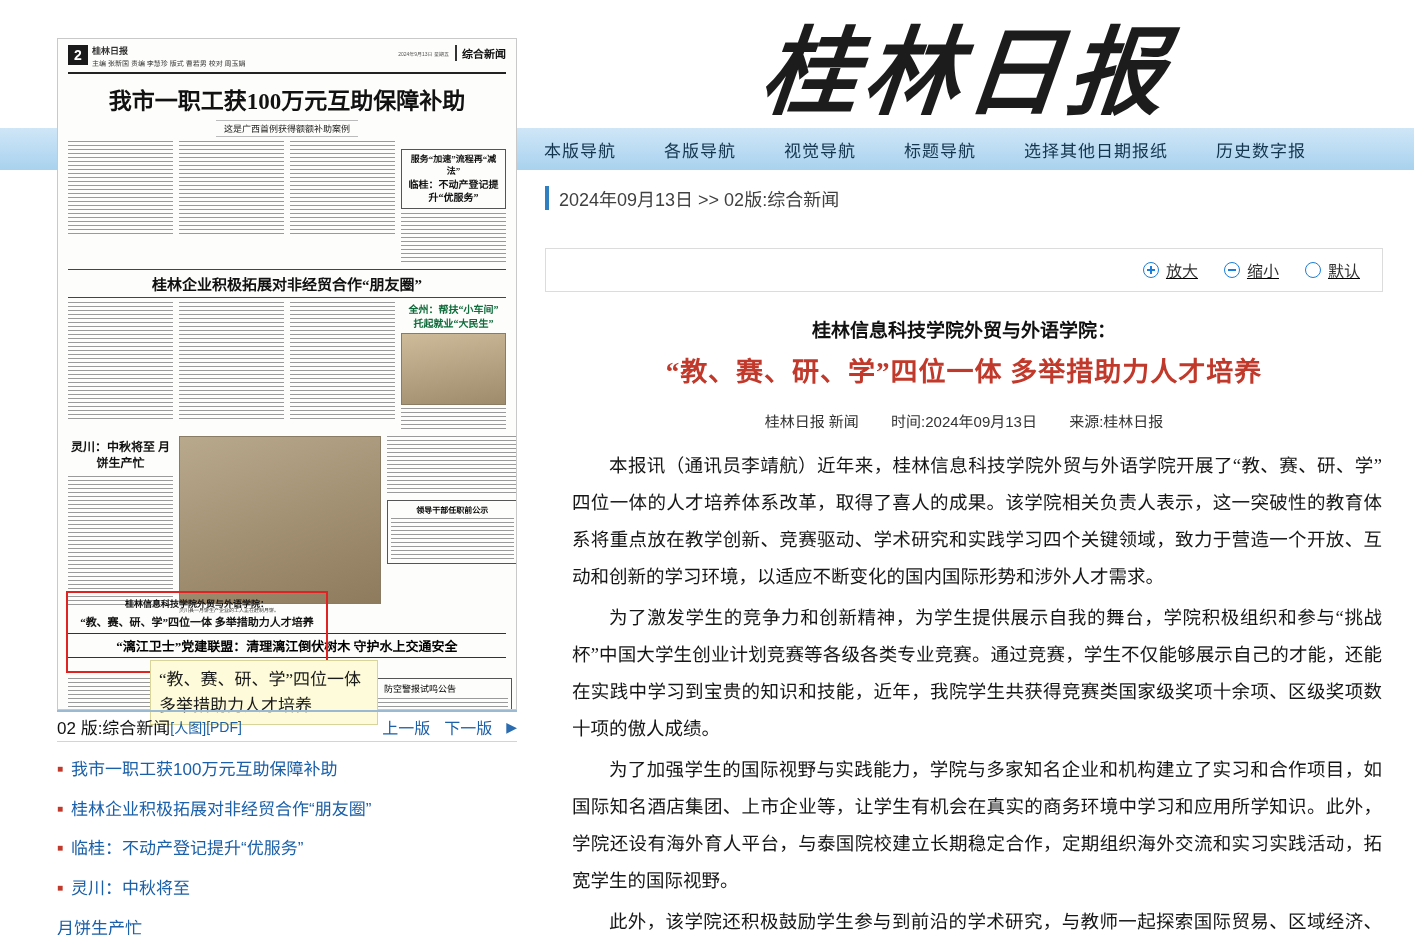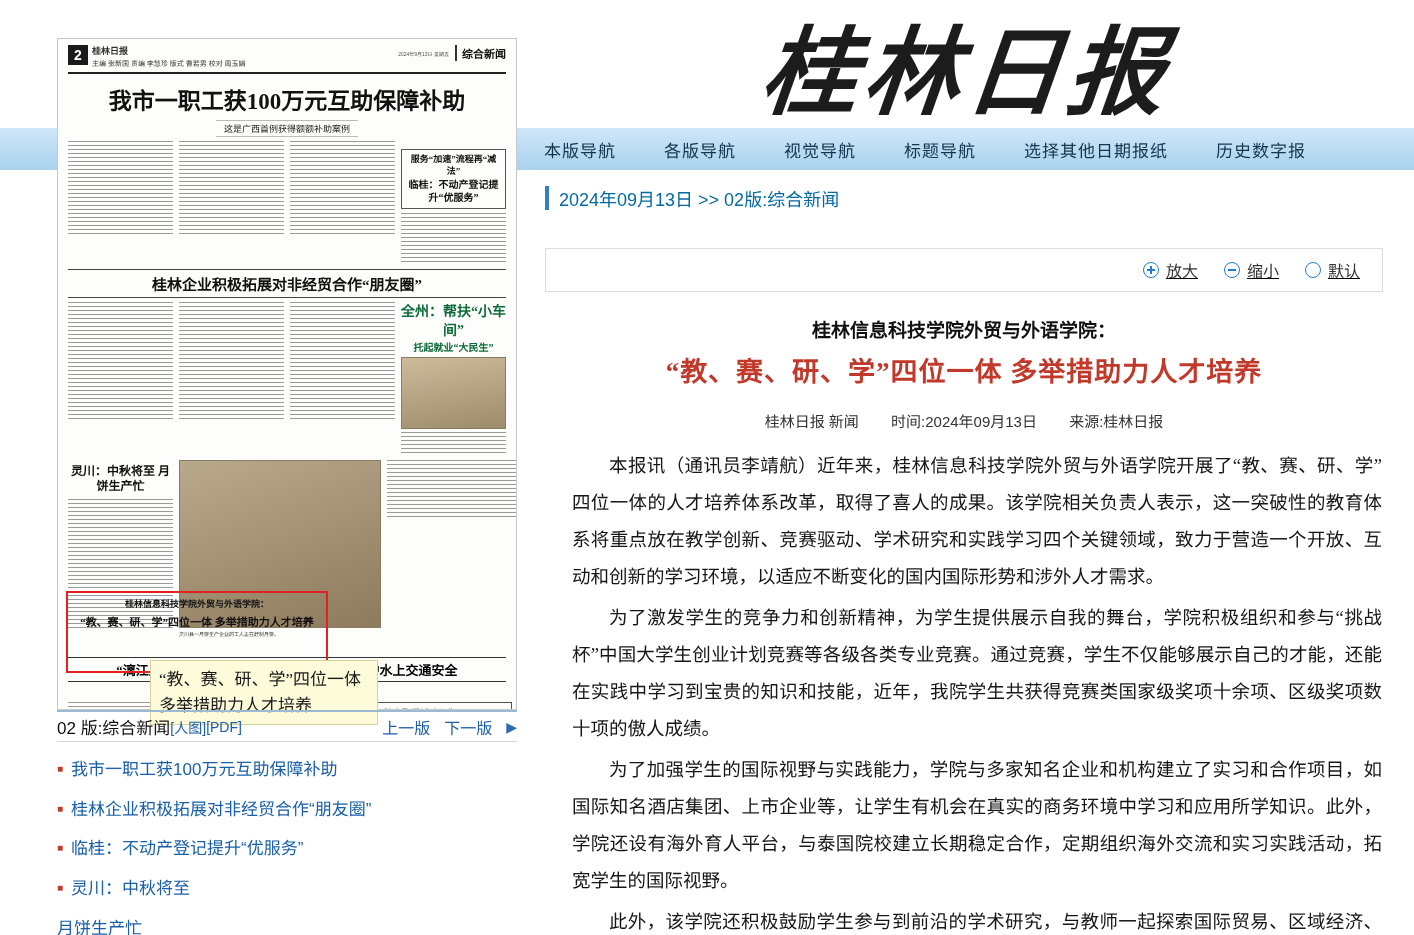--- a/index.html
+++ b/index.html
@@ -107,21 +107,21 @@
   .art-item { display: flex; align-items: flex-start; margin-bottom: 15px; }
   .art-bullet { color: #c0392b; font-size: 10px; line-height: 22px; margin-right: 8px; }
   .art-link { color: #1a5fa8; font-size: 17px; line-height: 1.45; cursor: pointer; }
   .art-link.plain { color: #1a5fa8; }
 
   
   .breadcrumb {
     position: absolute; left: 545px; top: 185px; display: flex; align-items: center;
   }
   .bc-bar { width: 4px; height: 24px; background: #2f7fc1; margin-right: 10px; }
-  .bc-text { font-size: 18px; color: #0369a1; }
+  .bc-text { font-size: 18px; color: #404040; }
 
   .zoombar {
     position: absolute; left: 545px; top: 248px; width: 838px; height: 44px;
     border: 1px solid #dcdcdc; background: #fff;
     display: flex; align-items: center; justify-content: flex-end; padding-right: 22px; gap: 26px; text-decoration: underline;
   }
   .zoom-btn { display: flex; align-items: center; gap: 7px; font-size: 16px; color: #333; cursor: pointer; }
   .circ { width: 16px; height: 16px; border-radius: 50%; border: 1.6px solid #1c7ed6; position: relative; display:inline-block;}
   .circ.plus::before, .circ.plus::after, .circ.minus::before {
     content:""; position: absolute; background: #1c7ed6;
@@ -223,39 +223,43 @@
         <div class="pp-col">
           <div class="fake-lines" style="height:120px;"></div>
         </div>
         <div class="pp-col">
           <div class="fake-lines" style="height:120px;"></div>
         </div>
         <div class="pp-col">
           <div class="fake-lines" style="height:120px;"></div>
         </div>
         <div class="pp-col">
-          <div class="pp-h3" style="font-size:14px;margin:1px 0;color:#0e6b3a;">全州：帮扶“小车间”</div>
+          <div class="pp-h3" style="font-size:10px;margin:1px 0;color:#0e6b3a;">全州：帮扶“小车间”</div>
           <div class="pp-h3" style="font-size:10px;margin:1px 0;color:#0e6b3a;">托起就业“大民生”</div>
           <div class="pp-photo2" style="height:72px;margin-top:3px;"></div>
           <div class="fake-lines" style="height:24px;margin-top:3px;"></div>
         </div>
       </div>
 
       <div class="pp-cols" style="margin-top:4px;">
         <div class="pp-col" style="flex:0 0 24%;">
           <div class="pp-h3" style="font-size:12px;">灵川：中秋将至
 月饼生产忙</div>
           <div class="fake-lines" style="height:130px;margin-top:4px;"></div>
         </div>
         <div class="pp-col" style="flex:0 0 46%;">
           <div class="pp-photo" style="height:168px;"></div>
           <div style="font-size:5px;color:#333;margin-top:2px;">灵川县一月饼生产企业的工人正在赶制月饼。</div>
         </div>
         <div class="pp-col" style="flex:0 0 30%;">
           <div class="fake-lines" style="height:60px;"></div>
+          <div class="pp-box" style="margin-top:4px;">
+            <div style="font-size:8px;text-align:center;font-weight:bold;">领导干部任职前公示</div>
+            <div class="fake-lines" style="height:42px;margin-top:3px;"></div>
+          </div>
         </div>
       </div>
 
       <div class="pp-bottomline">“漓江卫士”党建联盟：清理漓江倒伏树木 守护水上交通安全</div>
 
       <div class="pp-cols">
         <div class="pp-col" style="flex:0 0 58%;">
           <div class="fake-lines" style="height:70px;"></div>
         </div>
         <div class="pp-col" style="flex:0 0 42%;">

